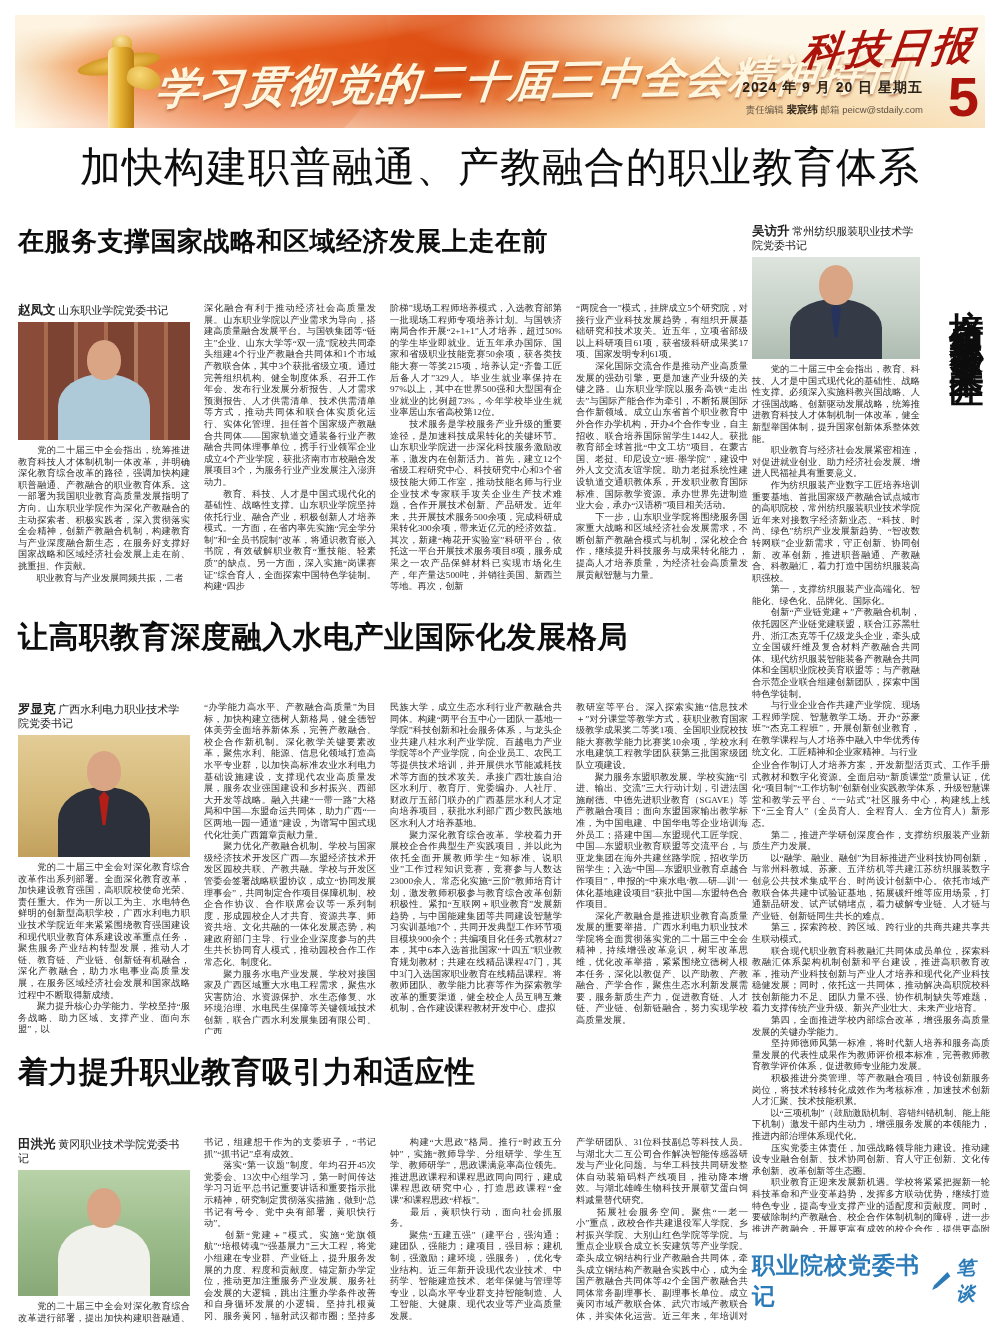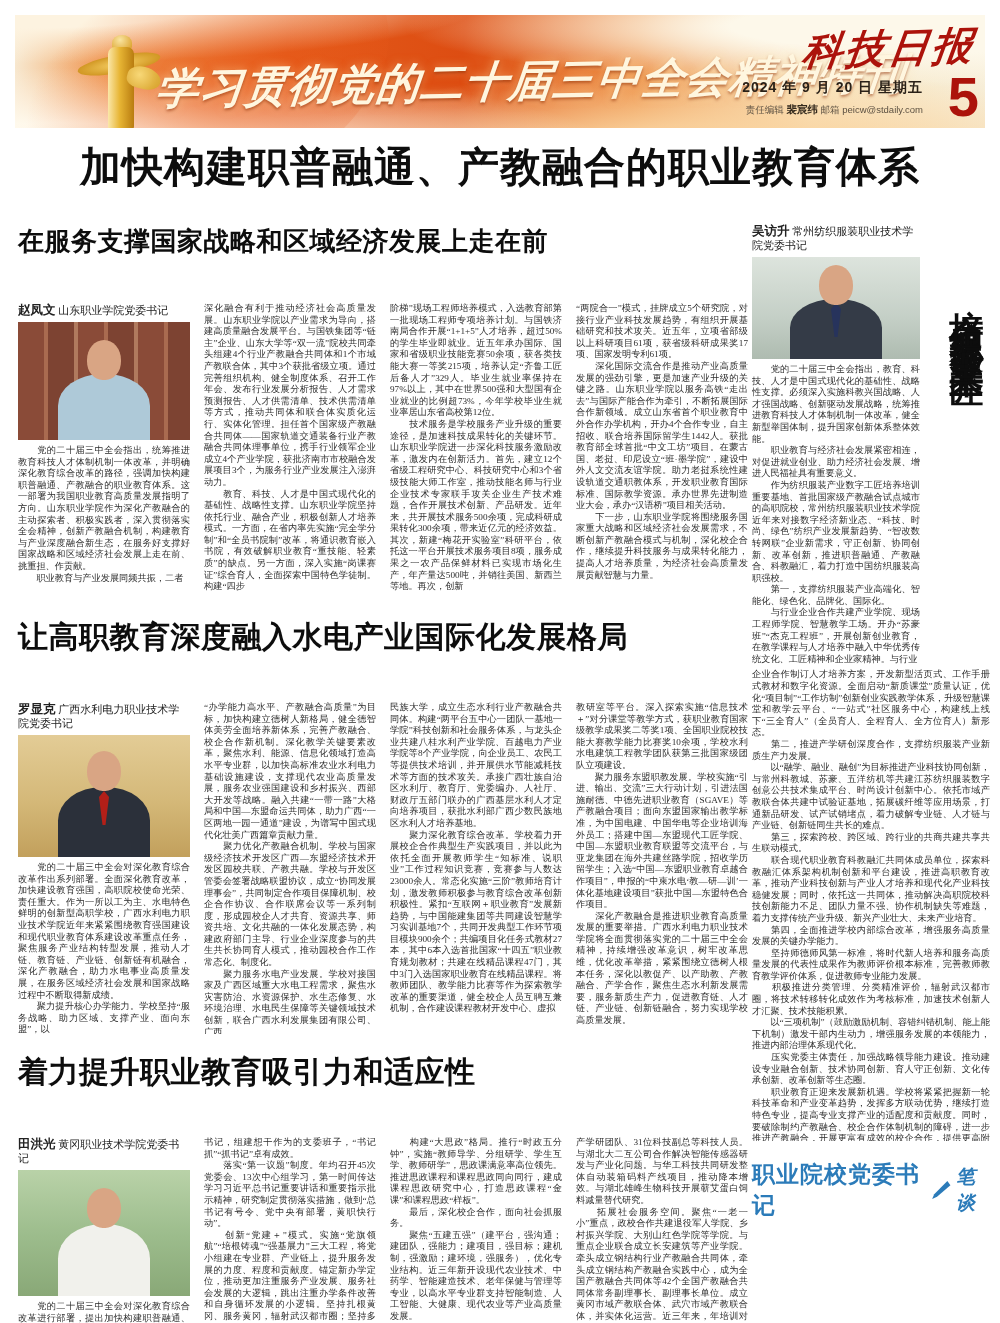--- a/index.html
+++ b/index.html
@@ -32,21 +32,21 @@
       color:#ac130b;white-space:nowrap;transform:skewX(-9deg) rotate(-2deg);letter-spacing:3px;
       font-family:"Liberation Serif","DejaVu Serif",serif;}
   .dateline{position:absolute;right:62px;top:64px;text-align:right;font-family:"Liberation Sans","DejaVu Sans",sans-serif;}
   .dateline .date{font-size:14px;font-weight:bold;color:#2a2118;letter-spacing:1px;}
   .dateline .editor{margin-top:6px;font-size:9.5px;color:#5d5142;margin-left:8px;}
   .dateline .editor b{color:#33291c;font-size:10.5px;}
   .page-num{position:absolute;right:6px;top:56px;font-size:56px;line-height:52px;font-weight:bold;color:#ac130b;
       font-family:"Liberation Sans","DejaVu Sans",sans-serif;}
   
   .main-headline{position:absolute;left:15px;top:140px;width:970px;text-align:center;
-      font-family:"Liberation Sans","DejaVu Sans",sans-serif;font-weight:700;font-size:41px;
+      font-family:"Liberation Sans","DejaVu Sans",sans-serif;font-weight:400;font-size:41px;
       letter-spacing:1px;color:#0d0d0d;}
   
   .left-block{position:absolute;left:18px;top:224px;width:730px;}
   .sec-title{font-family:"Liberation Sans","DejaVu Sans",sans-serif;font-weight:900;color:#0d0d0d;margin:0 0 8px 0;}
   .sec-title.a{font-size:26px;letter-spacing:.5px;}
   .sec-title.bc{font-size:30px;letter-spacing:.5px;margin-top:18px;}
   .cols{display:flex;gap:14px;overflow:hidden;margin-top:44px;}
   .col{flex:1 1 0;overflow:hidden;}
   .cols.a{height:296px;}
   .cols.b{height:332px;}
@@ -136,21 +136,21 @@
         <div>
             <p>　　党的二十届三中全会指出，统筹推进教育科技人才体制机制一体改革，并明确深化教育综合改革的路径，强调加快构建职普融通、产教融合的职业教育体系。这一部署为我国职业教育高质量发展指明了方向。山东职业学院作为深化产教融合的主动探索者、积极实践者，深入贯彻落实全会精神，创新产教融合机制，构建教育与产业深度融合新生态，在服务好支撑好国家战略和区域经济社会发展上走在前、挑重担、作贡献。</p>
             <p>　　职业教育与产业发展同频共振，二者</p>
           </div>
       </div>
       <div class="col">
           <p>深化融合有利于推动经济社会高质量发展。山东职业学院以产业需求为导向，搭建高质量融合发展平台。与国铁集团等“链主”企业、山东大学等“双一流”院校共同牵头组建4个行业产教融合共同体和1个市域产教联合体，其中3个获批省级立项。通过完善组织机构、健全制度体系、召开工作年会、发布行业发展分析报告、人才需求预测报告、人才供需清单、技术供需清单等方式，推动共同体和联合体实质化运行、实体化管理。担任首个国家级产教融合共同体——国家轨道交通装备行业产教融合共同体理事单位，携手行业领军企业成立4个产业学院，获批济南市市校融合发展项目3个，为服务行业产业发展注入澎湃动力。</p>
           <p>　　教育、科技、人才是中国式现代化的基础性、战略性支撑。山东职业学院坚持依托行业、融合产业，积极创新人才培养模式。一方面，在省内率先实施“完全学分制”和“全员书院制”改革，将通识教育嵌入书院，有效破解职业教育“重技能、轻素质”的缺点。另一方面，深入实施“岗课赛证”综合育人，全面探索中国特色学徒制。构建“四步</p>
         </div>
       <div class="col">
-          <p>阶梯”现场工程师培养模式，入选教育部第一批现场工程师专项培养计划。与国铁济南局合作开展“1+1+5”人才培养，超过50%的学生毕业即就业。近五年承办国际、国家和省级职业技能竞赛50余项，获各类技能大赛一等奖215项，培养认定“齐鲁工匠后备人才”329人。毕业生就业率保持在97%以上，其中在世界500强和大型国有企业就业的比例超73%，今年学校毕业生就业率居山东省高校第12位。</p>
+          <p>阶梯”现场工程师培养模式，入选教育部第一批现场工程师专项培养计划。与国铁济南局合作开展“2+1+1”人才培养，超过50%的学生毕业即就业。近五年承办国际、国家和省级职业技能竞赛50余项，获各类技能大赛一等奖215项，培养认定“齐鲁工匠后备人才”329人。毕业生就业率保持在97%以上，其中在世界500强和大型国有企业就业的比例超73%，今年学校毕业生就业率居山东省高校第12位。</p>
           <p>　　技术服务是学校服务产业升级的重要途径，是加速科技成果转化的关键环节。山东职业学院进一步深化科技服务激励改革，激发内在创新活力。首先，建立12个省级工程研究中心、科技研究中心和3个省级技能大师工作室，推动技能名师与行业企业技术专家联手攻关企业生产技术难题，合作开展技术创新、产品研发。近年来，共开展技术服务500余项，完成科研成果转化300余项，带来近亿元的经济效益。其次，新建“梅花开实验室”科研平台，依托这一平台开展技术服务项目8项，服务成果之一农产品保鲜材料已实现市场化生产，年产量达500吨，并销往美国、新西兰等地。再次，创新</p>
         </div>
       <div class="col">
           <p>“两院合一”模式，挂牌成立5个研究院，对接行业产业科技发展趋势，有组织开展基础研究和技术攻关。近五年，立项省部级以上科研项目61项，获省级科研成果奖17项、国家发明专利61项。</p>
           <p>　　深化国际交流合作是推动产业高质量发展的强劲引擎，更是加速产业升级的关键之路。山东职业学院以服务高铁“走出去”与国际产能合作为牵引，不断拓展国际合作新领域。成立山东省首个职业教育中外合作办学机构，开办4个合作专业，自主招收、联合培养国际留学生1442人。获批教育部全球首批“中文工坊”项目。在蒙古国、老挝、印尼设立“班·墨学院”，建设中外人文交流友谊学院。助力老挝系统性建设轨道交通职教体系，开发职业教育国际标准、国际教学资源。承办世界先进制造业大会，承办“汉语桥”项目相关活动。</p>
           <p>　　下一步，山东职业学院将围绕服务国家重大战略和区域经济社会发展需求，不断创新产教融合模式与机制，深化校企合作，继续提升科技服务与成果转化能力，提高人才培养质量，为经济社会高质量发展贡献智慧与力量。</p>
         </div>
     </div>
 
     <h2 class="sec-title bc">让高职教育深度融入水电产业国际化发展格局</h2>
@@ -205,21 +205,21 @@
       </div>
       <div class="col">
           <p>书记，组建想干作为的支委班子，“书记抓”“抓书记”卓有成效。</p>
           <p>　　落实“第一议题”制度。年均召开45次党委会、13次中心组学习，第一时间传达学习习近平总书记重要讲话和重要指示批示精神，研究制定贯彻落实措施，做到“总书记有号令、党中央有部署，黄职快行动”。</p>
           <p>　　创新“党建＋”模式。实施“党旗领航”“培根铸魂”“强基展力”三大工程，将党小组建在专业群、产业链上，提升服务发展的力度、程度和贡献度。锚定新办学定位，推动更加注重服务产业发展、服务社会发展的大逻辑，跳出注重办学条件改善和自身循环发展的小逻辑。坚持扎根黄冈、服务黄冈，辐射武汉都市圈；坚持多维赋能，服务学生全面发展，培养一线复合型技术技能人才；坚持以乡村振兴为主攻方向，服务老区全面振兴，建设高水平职业技术大学。答好以谁为服务对象、为哪个区域培养人才，以什么为目标、怎样培养人才，以什么为方向、建设什么样的职教本科“三张答卷”。</p>
           <p>　　其次，坚持立德树人，面向学生抓教育，为党育人、为国育才。</p>
           <p>　　构建“三全育人”（全员育人、全程育人、全方位育人）长效机制。成立“三全育人”领</p>
         </div>
       <div class="col">
           <p>　　构建“大思政”格局。推行“时政五分钟”，实施“教师导学、分组研学、学生互学、教师研学”，思政课满意率高位领先。推进思政课程和课程思政同向同行，建成课程思政研究中心，打造思政课程“金课”和课程思政“样板”。</p>
-          <p>　　最后，深化校企合作，面向社会抓服务。</p>
+          <p>　　最后，黄职快行动，面向社会抓服务。</p>
           <p>　　聚焦“五建五强”（建平台，强沟通；建团队，强能力；建项目，强目标；建机制，强激励；建环境，强服务），优化专业结构。近三年新开设现代农业技术、中药学、智能建造技术、老年保健与管理等专业，以高水平专业群支持智能制造、人工智能、大健康、现代农业等产业高质量发展。</p>
         </div>
       <div class="col">
           <p>产学研团队、31位科技副总等科技人员。与湖北大二互公司合作解决智能传感器研发与产业化问题。与华工科技共同研发整体自动装箱码料产线项目，推动降本增效。与湖北雄峰生物科技开展蕲艾蛋白饲料减量替代研究。</p>
           <p>　　拓展社会服务空间。聚焦“一老一小”重点，政校合作共建退役军人学院、乡村振兴学院、大别山红色学院等学院。与重点企业联合成立长安建筑等产业学院。牵头成立钢结构行业产教融合共同体，牵头成立钢结构产教融合实践中心，成为全国产教融合共同体等42个全国产教融合共同体常务副理事长、副理事长单位。成立黄冈市域产教联合体、武穴市域产教联合体，并实体化运营。近三年来，年培训对象突破4万人次，职业技能等级认定突破7500人。</p>
           <p>　　下一步，黄冈职业技术学院将对接产业向高端，顶格推进以“办学能力高水平、产教融合高质量”为导向的“新双高”建设，高位推进本科层次职业技术大学创建，为推进中国式现代化湖北实践作出新的更大贡献。</p>
         </div>
     </div>
 
   </div>
@@ -232,31 +232,32 @@
     <div class="photo ph-d rb-photo">
       <div class="torso"></div>
       <div class="tie"></div>
       <div class="head"></div>
     </div>
     <div class="rb-narrow">
         <p>　　党的二十届三中全会指出，教育、科技、人才是中国式现代化的基础性、战略性支撑。必须深入实施科教兴国战略、人才强国战略、创新驱动发展战略，统筹推进教育科技人才体制机制一体改革，健全新型举国体制，提升国家创新体系整体效能。</p>
         <p>　　职业教育与经济社会发展紧密相连，对促进就业创业、助力经济社会发展、增进人民福祉具有重要意义。</p>
         <p>　　作为纺织服装产业数字工匠培养培训重要基地、首批国家级产教融合试点城市的高职院校，常州纺织服装职业技术学院近年来对接数字经济新业态、“科技、时尚、绿色”纺织产业发展新趋势、“智改数转网联”企业新需求，守正创新、协同创新、改革创新，推进职普融通、产教融合、科教融汇，着力打造中国纺织服装高职强校。</p>
         <p>　　第一，支撑纺织服装产业高端化、智能化、绿色化、品牌化、国际化。</p>
+        <p>　　创新“产业链党建＋”产教融合机制，依托园区产业链党建联盟，联合江苏黑牡丹、浙江杰克等千亿级龙头企业，牵头成立全国碳纤维及复合材料产教融合共同体、现代纺织服装智能装备产教融合共同体和全国职业院校美育联盟等；与产教融合示范企业联合组建创新团队，探索中国特色学徒制。</p>
         <p>　　与行业企业合作共建产业学院、现场工程师学院、智慧教学工场。开办“苏豪班”“杰克工程班”，开展创新创业教育，在教学课程与人才培养中融入中华优秀传统文化、工匠精神和企业家精神。与行业</p>
       </div>
     <div class="rb-wide">
         <p>企业合作制订人才培养方案，开发新型活页式、工作手册式教材和数字化资源。全面启动“新质课堂”质量认证，优化“项目制”“工作坊制”创新创业实践教学体系，升级智慧课堂和教学云平台、“一站式”社区服务中心，构建线上线下“三全育人”（全员育人、全程育人、全方位育人）新形态。</p>
         <p>　　第二，推进产学研创深度合作，支撑纺织服装产业新质生产力发展。</p>
         <p>　　以“融学、融业、融创”为目标推进产业科技协同创新，与常州科教城、苏豪、五洋纺机等共建江苏纺织服装数字创意公共技术集成平台、时尚设计创新中心。依托市域产教联合体共建中试验证基地，拓展碳纤维等应用场景，打通新品研发、试产试销堵点，着力破解专业链、人才链与产业链、创新链同生共长的难点。</p>
         <p>　　第三，探索跨校、跨区域、跨行业的共商共建共享共生联动模式。</p>
         <p>　　联合现代职业教育科教融汇共同体成员单位，探索科教融汇体系架构机制创新和平台建设，推进高职教育改革，推动产业科技创新与产业人才培养和现代化产业科技稳健发展；同时，依托这一共同体，推动解决高职院校科技创新能力不足、团队力量不强、协作机制缺失等难题，着力支撑传统产业升级、新兴产业壮大、未来产业培育。</p>
         <p>　　第四，全面推进学校内部综合改革，增强服务高质量发展的关键办学能力。</p>
         <p>　　坚持师德师风第一标准，将时代新人培养和服务高质量发展的代表性成果作为教师评价根本标准，完善教师教育教学评价体系，促进教师专业能力发展。</p>
-        <p>　　积极推进分类管理、分类精准评价，辐射武汉都市圈，将技术转移转化成效作为考核标准，加速技术创新人才汇聚、技术技能积累。</p>
+        <p>　　积极推进分类管理、等产教融合项目，特设创新服务岗位，将技术转移转化成效作为考核标准，加速技术创新人才汇聚、技术技能积累。</p>
         <p>　　以“三项机制”（鼓励激励机制、容错纠错机制、能上能下机制）激发干部内生动力，增强服务发展的本领能力，推进内部治理体系现代化。</p>
         <p>　　压实党委主体责任，加强战略领导能力建设。推动建设专业融合创新、技术协同创新、育人守正创新、文化传承创新、改革创新等生态圈。</p>
         <p>　　职业教育正迎来发展新机遇。学校将紧紧把握新一轮科技革命和产业变革趋势，发挥多方联动优势，继续打造特色专业，提高专业支撑产业的适配度和贡献度。同时，要破除制约产教融合、校企合作体制机制的障碍，进一步推进产教融合，开展更富有成效的校企合作，提供更高附加值的社会服务，持续提升人才培养质量，在融入地方、对接产业过程中实现学校高质量发展。</p>
       </div>
     <div class="vertical-title">培育纺织服装行业未来工匠</div>
     <div class="rb-logo">
       <span class="main">职业院校党委书记</span>
       <svg class="pen" viewBox="0 0 24 24">
         <path d="M19 1 L23 5 L10 20 L5 23 L6.5 17.5 Z" fill="#2b7bb9"></path>
       </svg>

